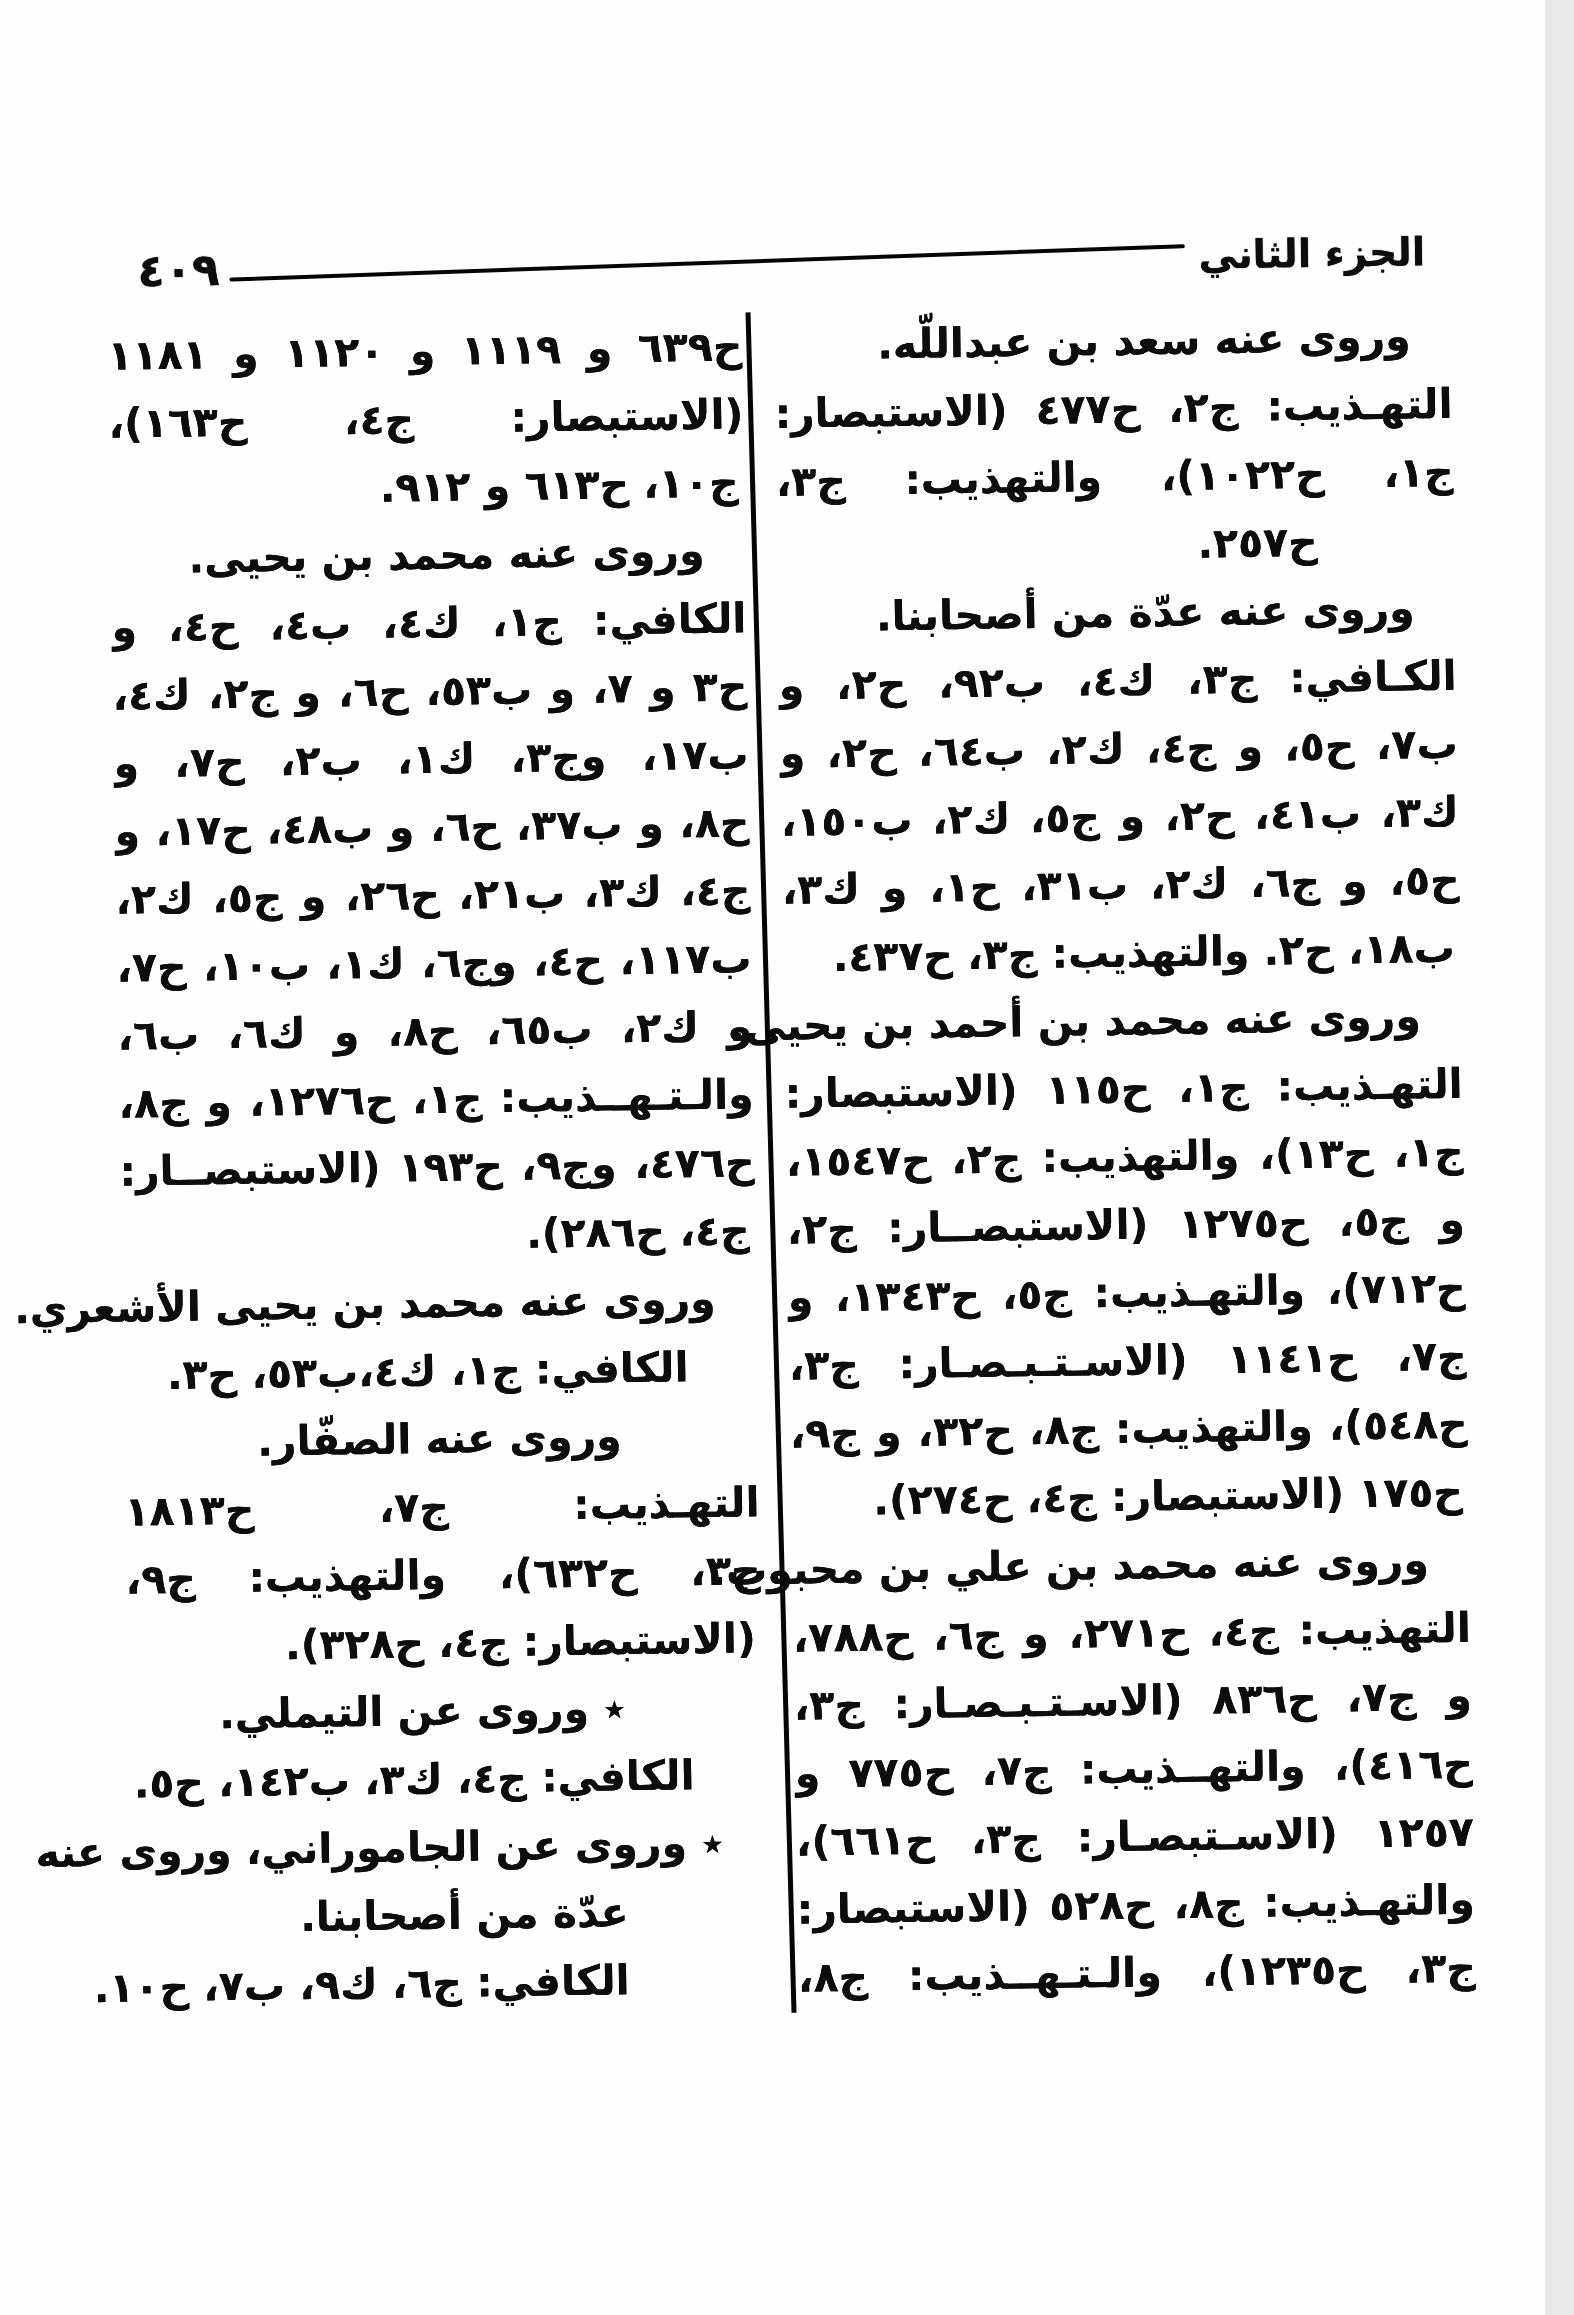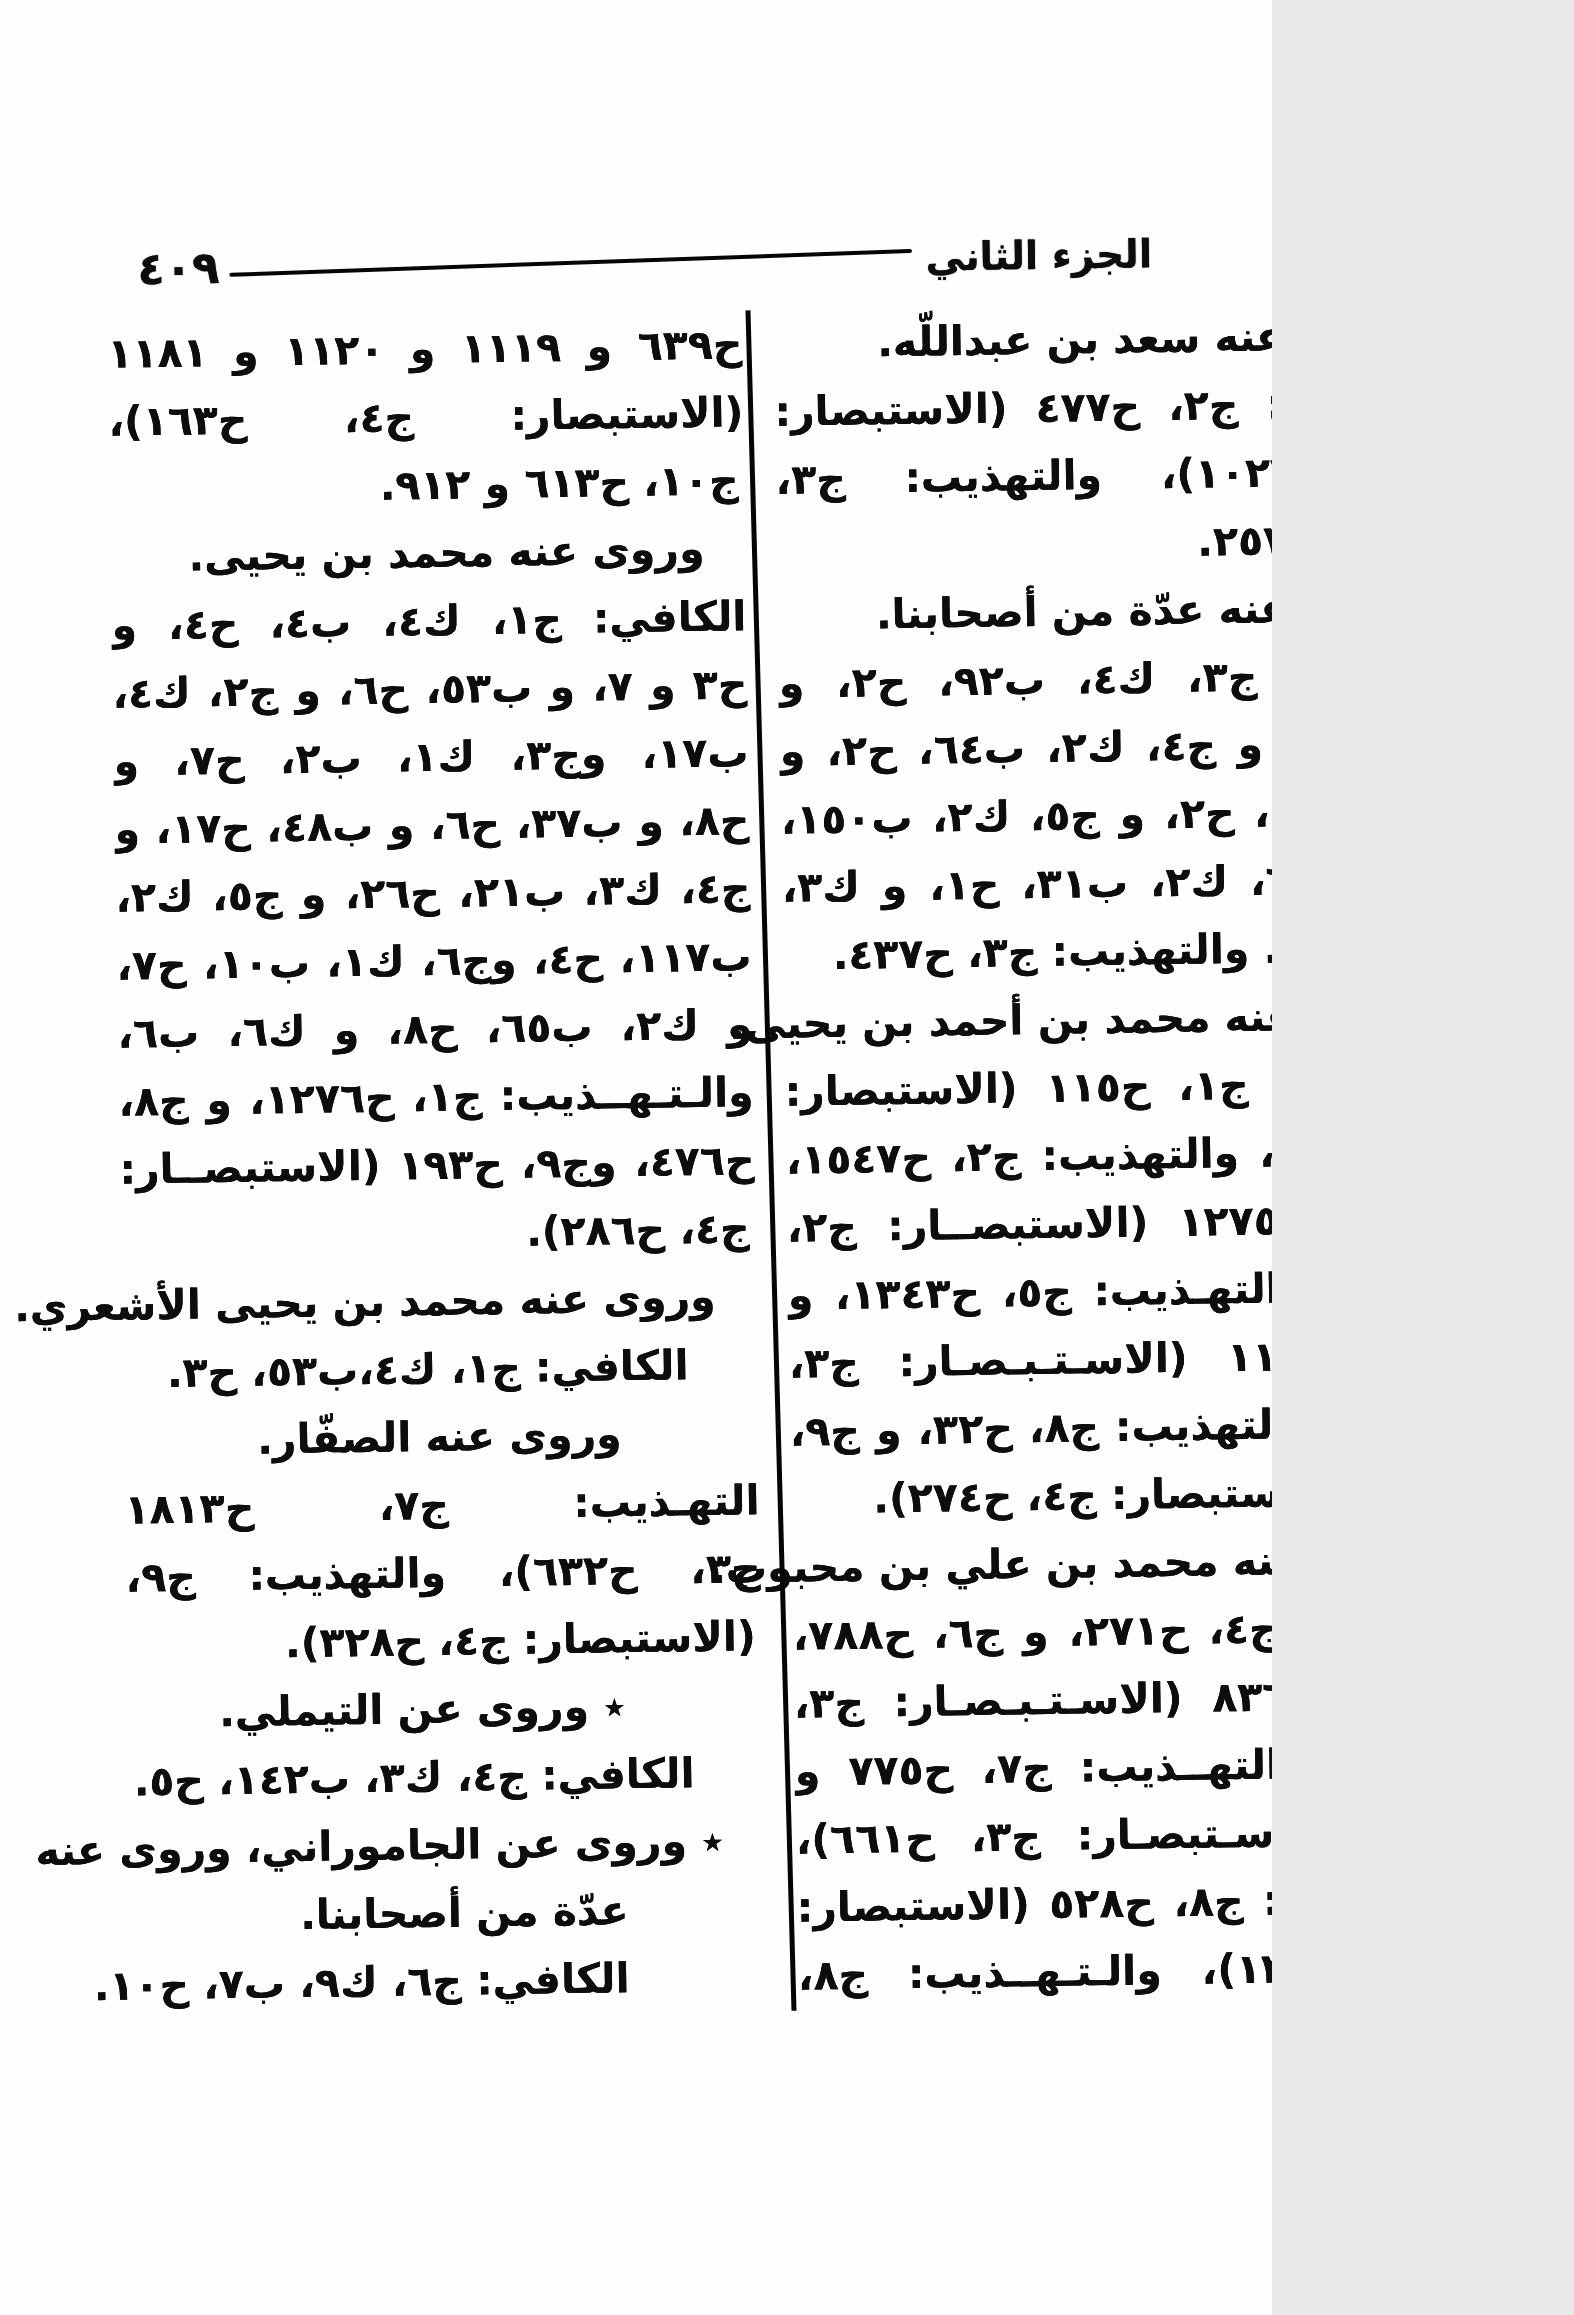--- a/index.html
+++ b/index.html
@@ -1,18 +1,18 @@
 <!DOCTYPE html>
 <html lang="ar"><head>
 <meta charset="utf-8">
 <style>
   html,body{margin:0;padding:0;background:#e8e8e8;}
   .page{
     position:relative;
-    width:1272px;height:2315px;
+    width:1545px;height:2315px;
     background:#fefefe;
     overflow:hidden;
     font-family:"DejaVu Sans",sans-serif;
     color:#0d0d0d;
   }
   .scan{
     position:absolute;inset:0;
     transform:rotate(-0.85deg);
     transform-origin:50% 40%;
   }

